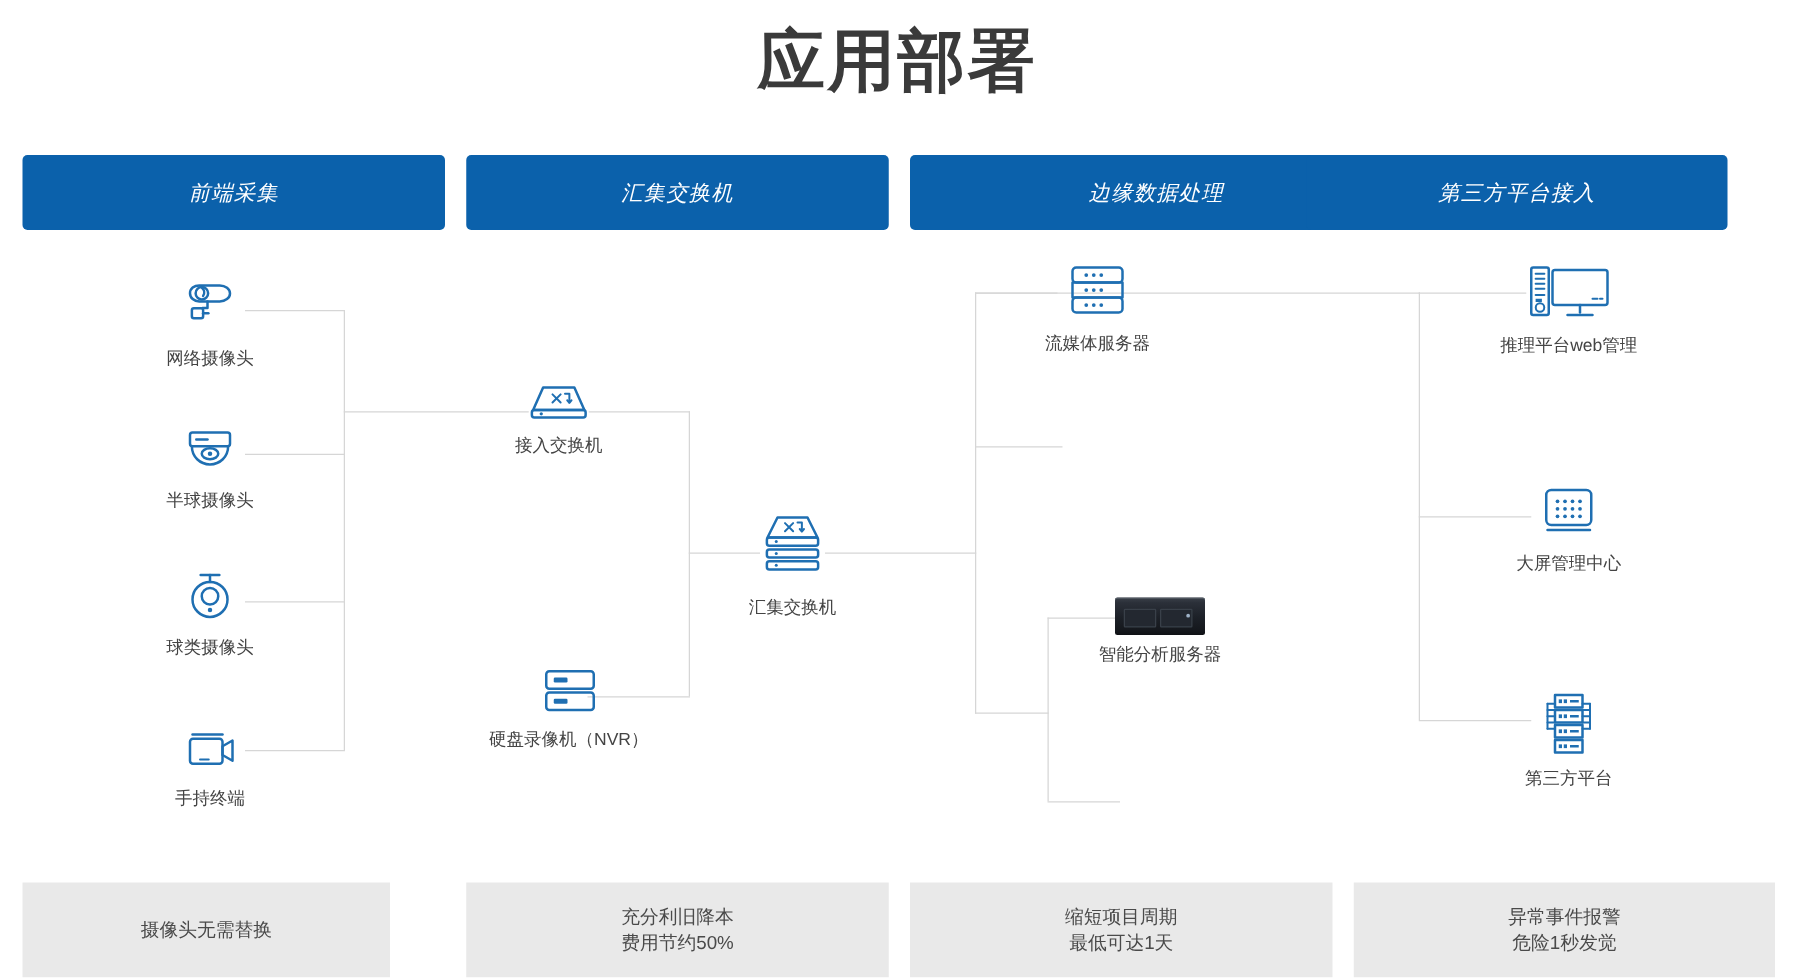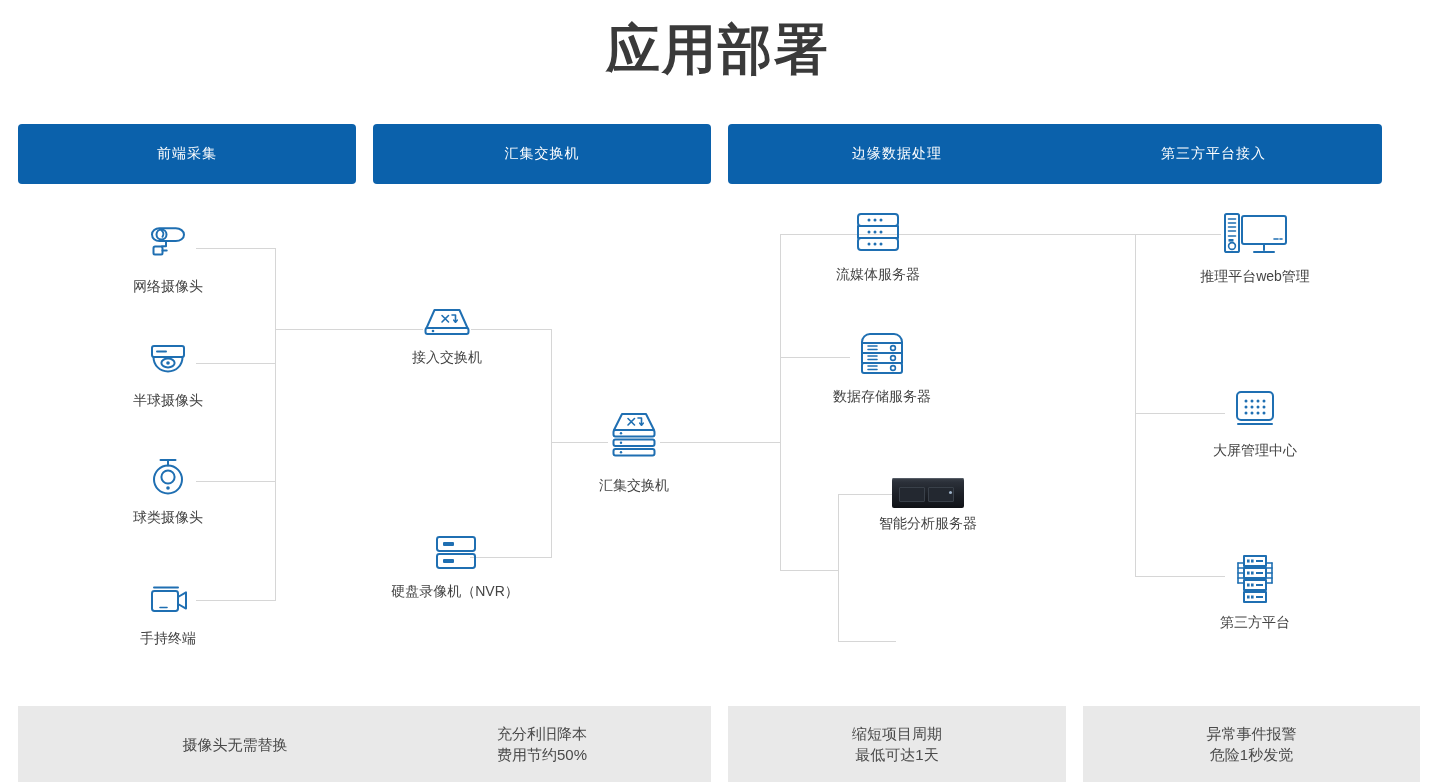--- a/index.html
+++ b/index.html
@@ -12,36 +12,37 @@
 
   .page-title{
     position:absolute;left:0;top:10px;width:1436px;text-align:center;
     font-size:54px;font-weight:bold;color:#3a3a3a;letter-spacing:2px;
     line-height:78px;
   }
 
   
   .col-head{
     position:absolute;top:124px;height:60px;border-radius:4px;
-    background:#0b61ab;color:#fff;font-size:14px;
+    background:#0b61ab;color:#fff;font-size:17px;
     display:flex;align-items:center;justify-content:center;
     letter-spacing:1px;
+    font-style:italic;
   }
   .col-head.c1{left:18px;width:338px;}
   .col-head.c2{left:373px;width:338px;}
-  .col-head.c3{left:728px;width:338px;}
+  .col-head.c3{left:728px;width:338px;padding-left:28px;}
   .col-head.c4{left:1045px;width:337px;}
 
   
   .benefit{
     position:absolute;top:706px;height:76px;background:#e9e9e9;
     color:#4a4a4a;font-size:15px;line-height:21px;text-align:center;
     display:flex;align-items:center;justify-content:center;flex-direction:column;
   }
-  .benefit.c1{left:18px;width:338px;padding-left:48px;}
+  .benefit.c1{left:18px;width:294px;}
   .benefit.c2{left:373px;width:338px;}
   .benefit.c3{left:728px;width:338px;}
   .benefit.c4{left:1083px;width:337px;}
   .benefit span{display:block;}
 
   
   .line{position:absolute;background:#d6d6d6;}
   .line.h{height:1px;}
   .line.v{width:1px;}
 
@@ -252,35 +253,20 @@
           <circle class="fl" cx="27" cy="22" r="1.5"></circle>
           <circle class="fl" cx="33" cy="22" r="1.5"></circle>
         <circle class="fl" cx="21" cy="34" r="1.5"></circle>
           <circle class="fl" cx="27" cy="34" r="1.5"></circle>
           <circle class="fl" cx="33" cy="34" r="1.5"></circle>
       </svg>
     </div>
     <div class="label">流媒体服务器</div>
   </div>
 
-  <div class="node" style="left:822px;top:330px;width:120px;">
-    <div class="icon">
-      <svg width="60" height="50" viewBox="0 0 60 50">
-        <path class="st" d="M18 4h24c4.4 0 8 3.6 8 8v1H10v-1c0-4.4 3.6-8 8-8z"></path>
-        <rect class="st" x="10" y="13" width="40" height="10"></rect>
-        <rect class="st" x="10" y="23" width="40" height="10"></rect>
-        <rect class="st" x="10" y="33" width="40" height="10" rx="2"></rect>
-        <path class="st-thin" d="M16 16h9M16 19.5h9M16 26h9M16 29.5h9M16 36h9M16 39.5h9"></path>
-        <circle class="st-thin" cx="41" cy="18" r="2.4"></circle>
-        <circle class="st-thin" cx="41" cy="28" r="2.4"></circle>
-        <circle class="st-thin" cx="41" cy="38" r="2.4"></circle>
-      </svg>
-    </div>
-    <div class="label">数据存储服务器</div>
-  </div>
 
   <div class="node photo" style="left:868px;top:477px;width:120px;">
     <div class="icon" style="height:32px;">
       <div class="prodphoto prod-server">
         <div class="bay"></div>
           <div class="bay bay2"></div>
           <div class="dot"></div>
       </div>
     </div>
     <div class="label">智能分析服务器</div>

